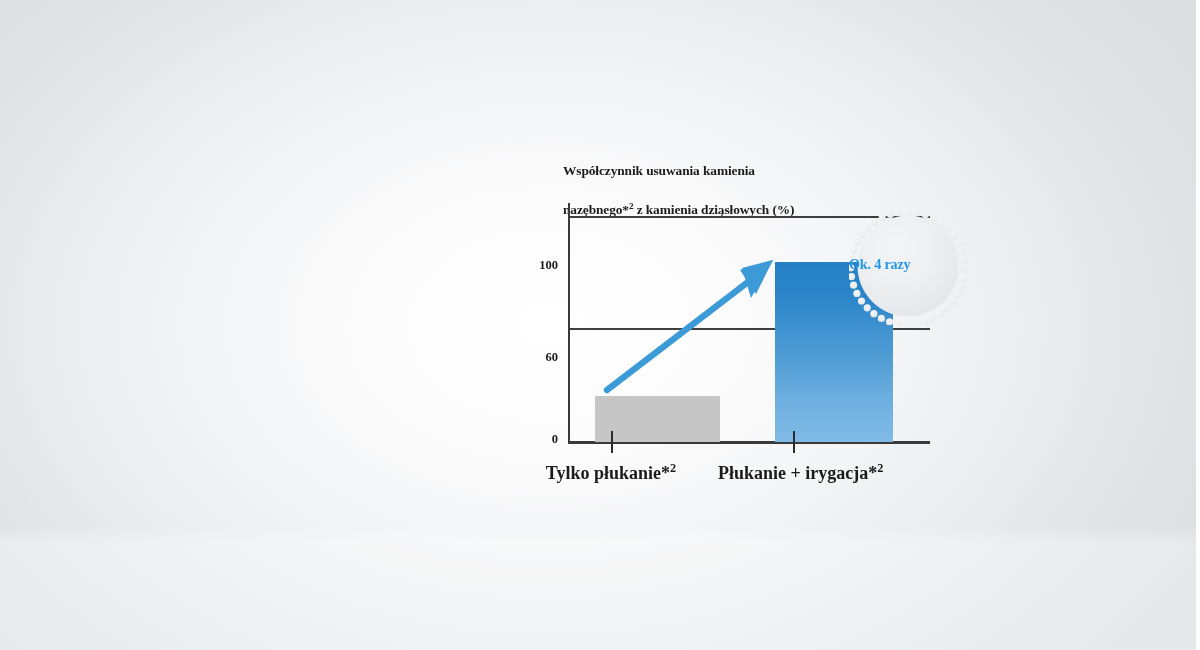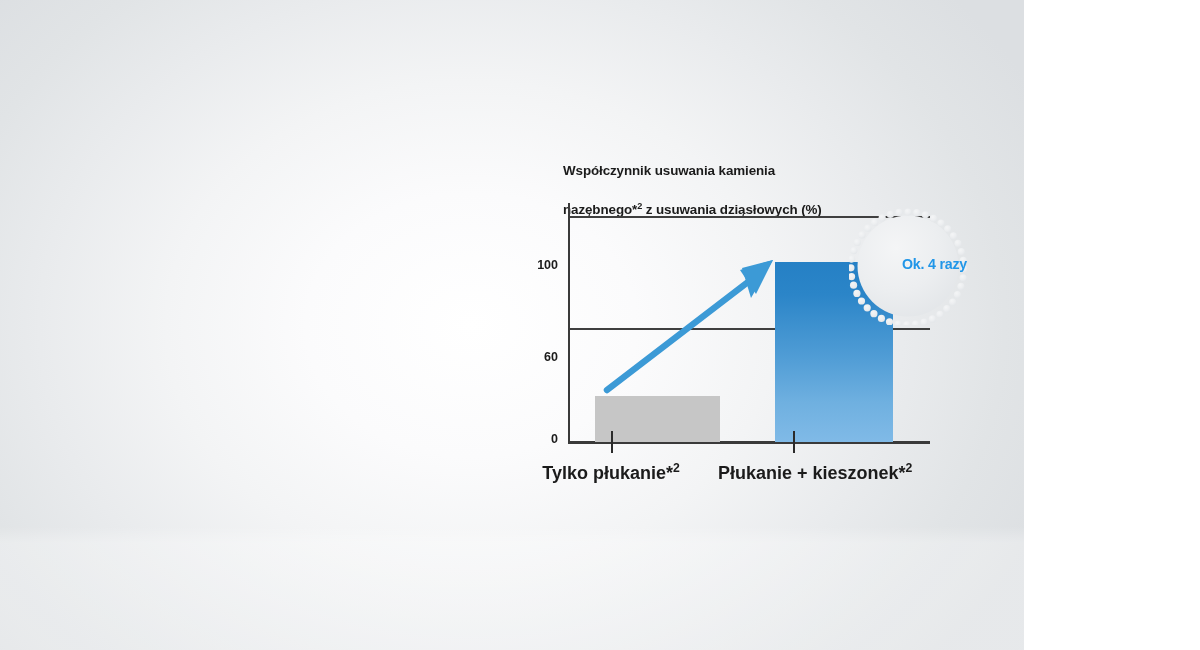--- a/index.html
+++ b/index.html
@@ -8,36 +8,37 @@
   }
   body {
     width: 1200px;
     height: 650px;
     overflow: hidden;
     font-family: "Liberation Sans", sans-serif;
   }
 
   #canvas {
     position: relative;
-    width: 1024px;
+    width: 1196px;
     height: 650px;
     background:
       linear-gradient(to bottom,
         rgba(255,255,255,0) 0%,
         rgba(255,255,255,0) 81%,
         rgba(255,255,255,0.30) 83.5%,
         rgba(255,255,255,0.30) 100%),
       radial-gradient(ellipse 62% 78% at 46% 50%,
         #ffffff 0%,
         #fbfbfc 26%,
         #f3f4f5 48%,
         #e9ebed 68%,
         #e1e4e6 84%,
         #dcdfe2 100%);
     overflow: hidden;
+    font-family: Liberation Serif, serif;
   }
 
   
   .chart-title {
     position: absolute;
     left: 563px;
     top: 142px;
     width: 400px;
     font-size: 13.4px;
     font-weight: bold;
@@ -166,35 +167,35 @@
     position: absolute;
     left: 0; top: 0;
     width: 118px;
     height: 118px;
   }
   .badge-text {
     position: absolute;
     left: 0;
     top: 49px;
     width: 118px;
-    text-align: right;
+    text-align: left;
     font-size: 14.2px;
     font-weight: bold;
     color: #2196e8;
     letter-spacing: -0.2px;
   }
 </style>
 </head>
 <body>
 
 <div id="canvas">
 
   <div class="chart-title">
     <span>Współczynnik usuwania kamienia</span><br>
-    <span>nazębnego*</span><sup>2</sup><span> z usuwania dziąsłowych (%)</span>
+    <span>nazębnego*</span><sup>2</sup><span> z kamienia dziąsłowych (%)</span>
   </div>
 
   <div class="plot">
 
     <div class="y-axis-line"></div>
     <div class="gridline g-top"></div>
     <div class="gridline g-mid"></div>
     <div class="x-axis-line"></div>
 
     <div class="tick-label t-100">100</div>
@@ -204,21 +205,21 @@
     <div class="bar bar-gray"></div>
     <div class="bar bar-blue"></div>
 
     <div class="xtick x-1"></div>
     <div class="xtick x-2"></div>
 
     <div class="cat-label c-1">
       <span>Tylko płukanie*</span><sup>2</sup>
     </div>
     <div class="cat-label c-2">
-      <span>Płukanie + kieszonek*</span><sup>2</sup>
+      <span>Płukanie + irygacja*</span><sup>2</sup>
     </div>
 
     <svg class="arrow-svg" viewBox="0 0 200 160">
       <line x1="17" y1="142" x2="158" y2="34" stroke="#3c9ad6" stroke-width="6.5" stroke-linecap="round"></line>
       <polygon points="183,12 150,22 166,46" fill="#3c9ad6"></polygon>
       <polygon points="183,12 152,20 161,50" fill="#3c9ad6"></polygon>
     </svg>
   </div>
 
   <div class="badge">

